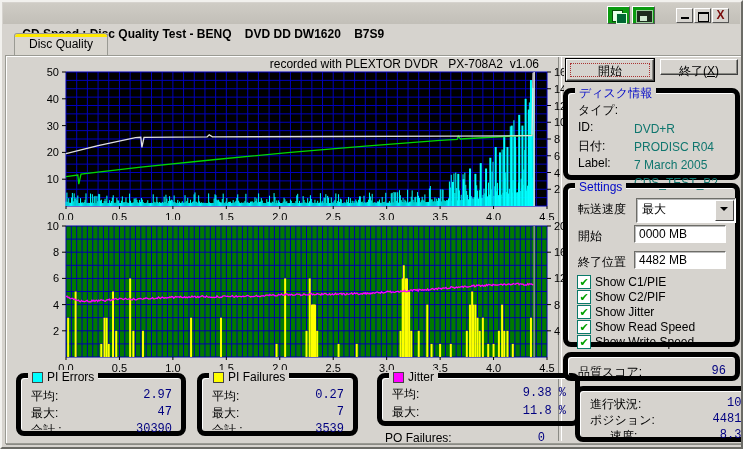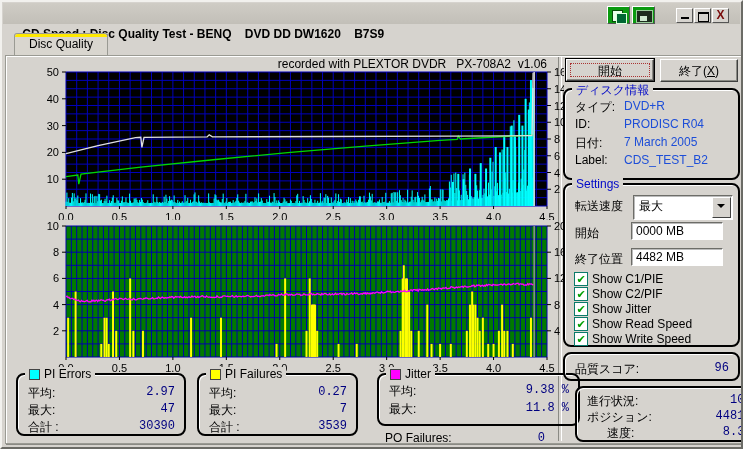--- a/index.html
+++ b/index.html
@@ -20,29 +20,29 @@
   .copy-g2{position:absolute;left:8px;top:6px;width:9px;height:9px;background:#063;border:1px solid #dfd;}
   .save-g1{position:absolute;left:3px;top:3px;width:15px;height:11px;background:#1d2b1d;border:1px solid #9c9;}
   .save-g2{position:absolute;left:7px;top:9px;width:7px;height:5px;background:#cfe8cf;}
   
   .tab{left:12px;top:31px;width:94px;height:23px;background:#d9d6cf;border:1px solid #9a9a93;border-bottom:none;
     border-radius:3px 3px 0 0;box-sizing:border-box;font-size:12px;text-align:center;line-height:20px;}
   .tab::before{content:"";position:absolute;left:0;top:0;right:0;height:3px;background:#ffe900;border-radius:3px 3px 0 0;}
   .panel{left:3px;top:53px;width:737px;height:389px;border:1px solid #9a9a93;box-shadow:inset 1px 1px 0 #fff;box-sizing:border-box;}
   .divider{left:556px;top:55px;width:2px;height:384px;border-left:1px solid #8a8a84;border-right:1px solid #fff;}
   .grooves{left:4px;top:442px;width:735px;height:4px;border-top:1px solid #8a8a84;border-bottom:1px solid #fff;}
-  .recorded{top:55px;left:160px;width:385px;font-size:12px;color:#000;text-align:right;white-space:pre;}
+  .recorded{top:55px;left:152px;width:385px;font-size:12px;color:#000;text-align:right;white-space:pre;}
   
-  .gb{position:absolute;border:2px solid #000000;border-radius:8px;box-shadow:inset 1px 1px 0 #fff;box-sizing:border-box;padding-left:12px;}
+  .gb{position:absolute;border:5px solid #000000;border-radius:8px;box-shadow:inset 1px 1px 0 #fff;box-sizing:border-box;padding-left:12px;}
   .gb-title{position:absolute;top:-8px;left:7px;background:#d6d3ce;padding:0 4px;font-size:12px;display:flex;align-items:center;gap:4px;}
   .gb-title.blue{color:#0008c8;}
   .swatch{width:9px;height:9px;border:1px solid #444;display:inline-block;}
   .row{position:absolute;left:10px;right:9px;font-size:12px;color:#000;}
   .row .val{position:absolute;right:0;color:#000080;font-family:Liberation Mono, monospace;}
-  .row .val2{position:absolute;left:49px;color:#1d4ed8;}
+  .row .val2{position:absolute;left:56px;color:#0f766e;margin-top:20px;}
   
   .btn{position:absolute;background:#d6d3ce;border:1px solid;border-color:#fff #404040 #404040 #fff;
     box-shadow:inset -1px -1px 0 #8a8a84;font-size:12px;text-align:center;box-sizing:border-box;color:#000;}
   .btn.default{outline:1px solid #000;}
   .focusring{position:absolute;left:3px;top:3px;right:3px;bottom:3px;border:1px dotted #a33;}
   .btn-label{position:relative;top:3px;}
   u{text-decoration:underline;}
   
   .tinput{position:absolute;background:#fff;border:1px solid;border-color:#6d6d68 #fff #fff #6d6d68;
     box-shadow:inset 1px 1px 0 #bbb;font-size:12px;color:#000;padding:1px 4px;box-sizing:border-box;
@@ -978,21 +978,21 @@
   </div>
   <div class="row" style="left:383px;top:429px;width:160px;">
     <span>PO Failures:</span>
     <span class="val">0</span>
   </div>
 
   <div class="btn default" style="left:564px;top:57px;width:88px;height:22px;">
     <div class="focusring"></div>
     <span class="btn-label">開始</span>
   </div>
-  <div class="btn" style="left:658px;top:57px;width:78px;height:23px;">
+  <div class="btn" style="left:658px;top:57px;width:78px;height:16px;">
     <span class="btn-label"><span>終了(</span><u>X</u><span>)</span></span>
   </div>
 
   <div class="gb" style="left:561px;top:86px;width:177px;height:92px;">
     <div class="gb-title blue">
         <span>ディスク情報</span>
       </div>
     <div class="row" style="top:9px;"><span>タイプ:</span><span class="val2">DVD+R</span></div>
     <div class="row" style="top:27px;"><span>ID:</span><span class="val2">PRODISC R04</span></div>
     <div class="row" style="top:45px;"><span>日付:</span><span class="val2">7 March 2005</span></div>

